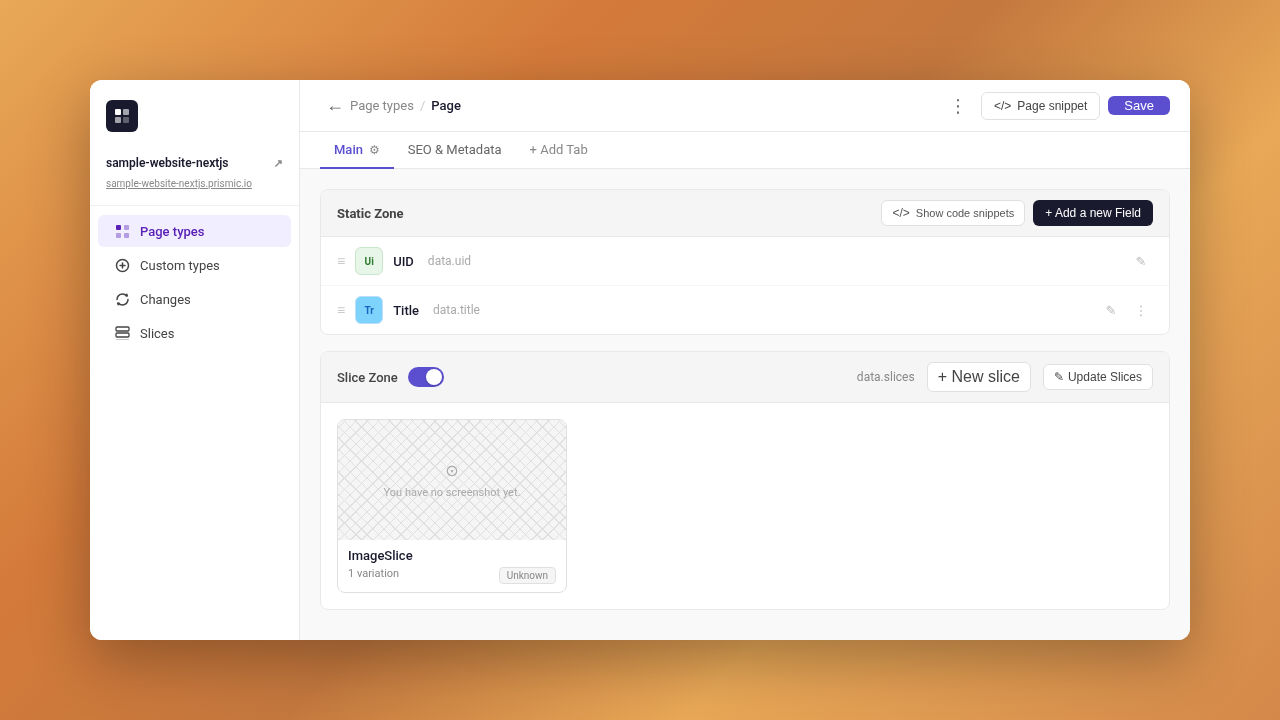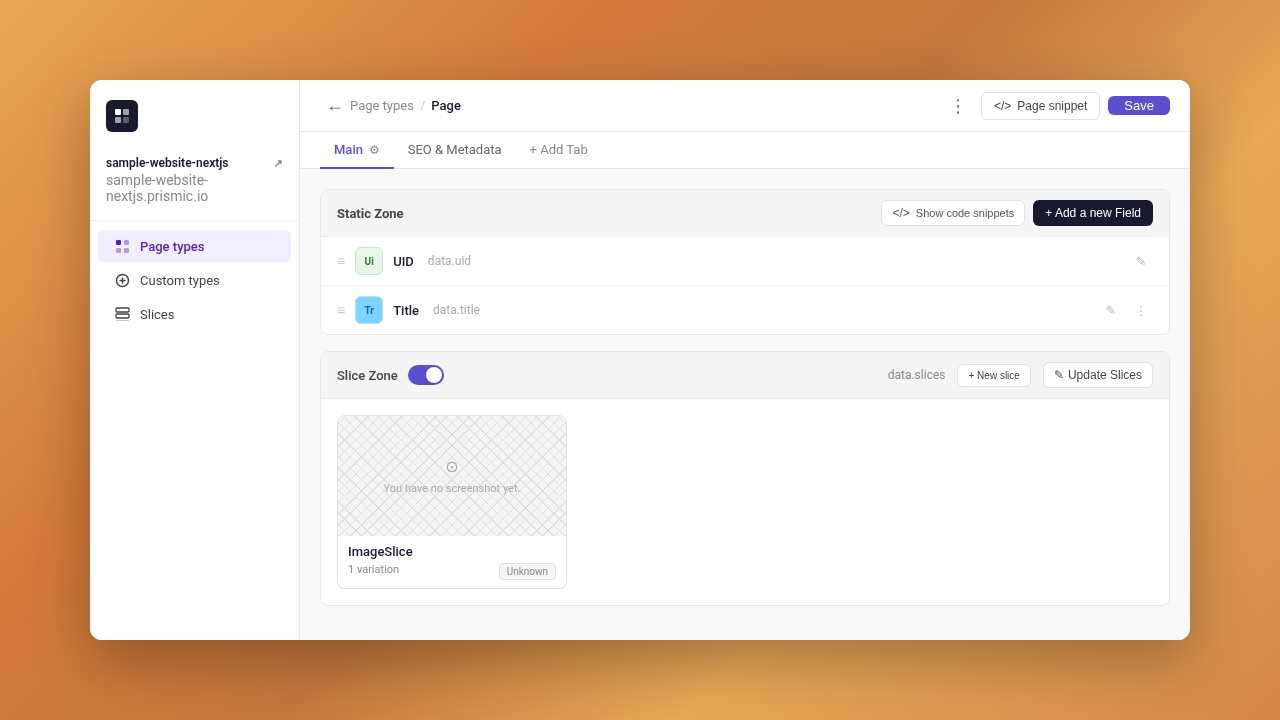--- a/index.html
+++ b/index.html
@@ -54,23 +54,24 @@
     }
     .project-name {
       font-size: 12px;
       font-weight: 600;
       color: #1a1a2e;
       display: flex;
       align-items: center;
       gap: 20px;
     }
     .project-url {
-      font-size: 14px;
+      font-size: 10px;
       color: #888;
-      margin-top: 2px;
+      margin-top: 8px;
+      text-decoration: underline;
     }
     .external-icon {
       font-size: 11px;
       color: #888;
       margin-left: auto;
     }
     .nav-item {
       display: flex;
       align-items: center;
       gap: 10px;
@@ -361,21 +362,21 @@
       color: #888;
     }
     .btn-new-slice {
       display: flex;
       align-items: flex-start;
       gap: 4px;
       padding: 5px 10px;
       border: 1px solid #e0e0e0;
       background: #fff;
       border-radius: 6px;
-      font-size: 10px;
+      font-size: 16px;
       color: #444;
       cursor: pointer;
     }
     .btn-update-slices {
       display: flex;
       align-items: center;
       gap: 4px;
       padding: 5px 10px;
       border: 1px solid #e0e0e0;
       background: #fff;
@@ -477,20 +478,29 @@
     <div class="nav-item">
       <span class="nav-icon">
         <svg width="15" height="15" viewBox="0 0 15 15" fill="none">
           <circle cx="7.5" cy="7.5" r="6" stroke="currentColor" stroke-width="1.5"></circle>
           <path d="M5 7.5h5M7.5 5v5" stroke="currentColor" stroke-width="1.5" stroke-linecap="round"></path>
         </svg>
       </span>
       <span>Custom types</span>
     </div>
 
+    <div class="nav-item">
+      <span class="nav-icon">
+        <svg width="15" height="15" viewBox="0 0 15 15" fill="none">
+          <path d="M2 7.5C2 4.46 4.46 2 7.5 2c1.7 0 3.22.77 4.25 2M13 7.5C13 10.54 10.54 13 7.5 13c-1.7 0-3.22-.77-4.25-2" stroke="currentColor" stroke-width="1.5" stroke-linecap="round"></path>
+          <path d="M11 4l.75-2 .75 2M4 11l-.75 2-.75-2" stroke="currentColor" stroke-width="1.2" stroke-linecap="round" stroke-linejoin="round"></path>
+        </svg>
+      </span>
+      <span>Changes</span>
+    </div>
 
     <div class="nav-item">
       <span class="nav-icon">
         <svg width="15" height="15" viewBox="0 0 15 15" fill="none">
           <rect x="1" y="1" width="13" height="4" rx="1" stroke="currentColor" stroke-width="1.3"></rect>
           <rect x="1" y="7" width="13" height="4" rx="1" stroke="currentColor" stroke-width="1.3"></rect>
           <rect x="1" y="13" width="13" height="1" rx="0.5" fill="currentColor" opacity="0.3"></rect>
         </svg>
       </span>
       <span>Slices</span>

